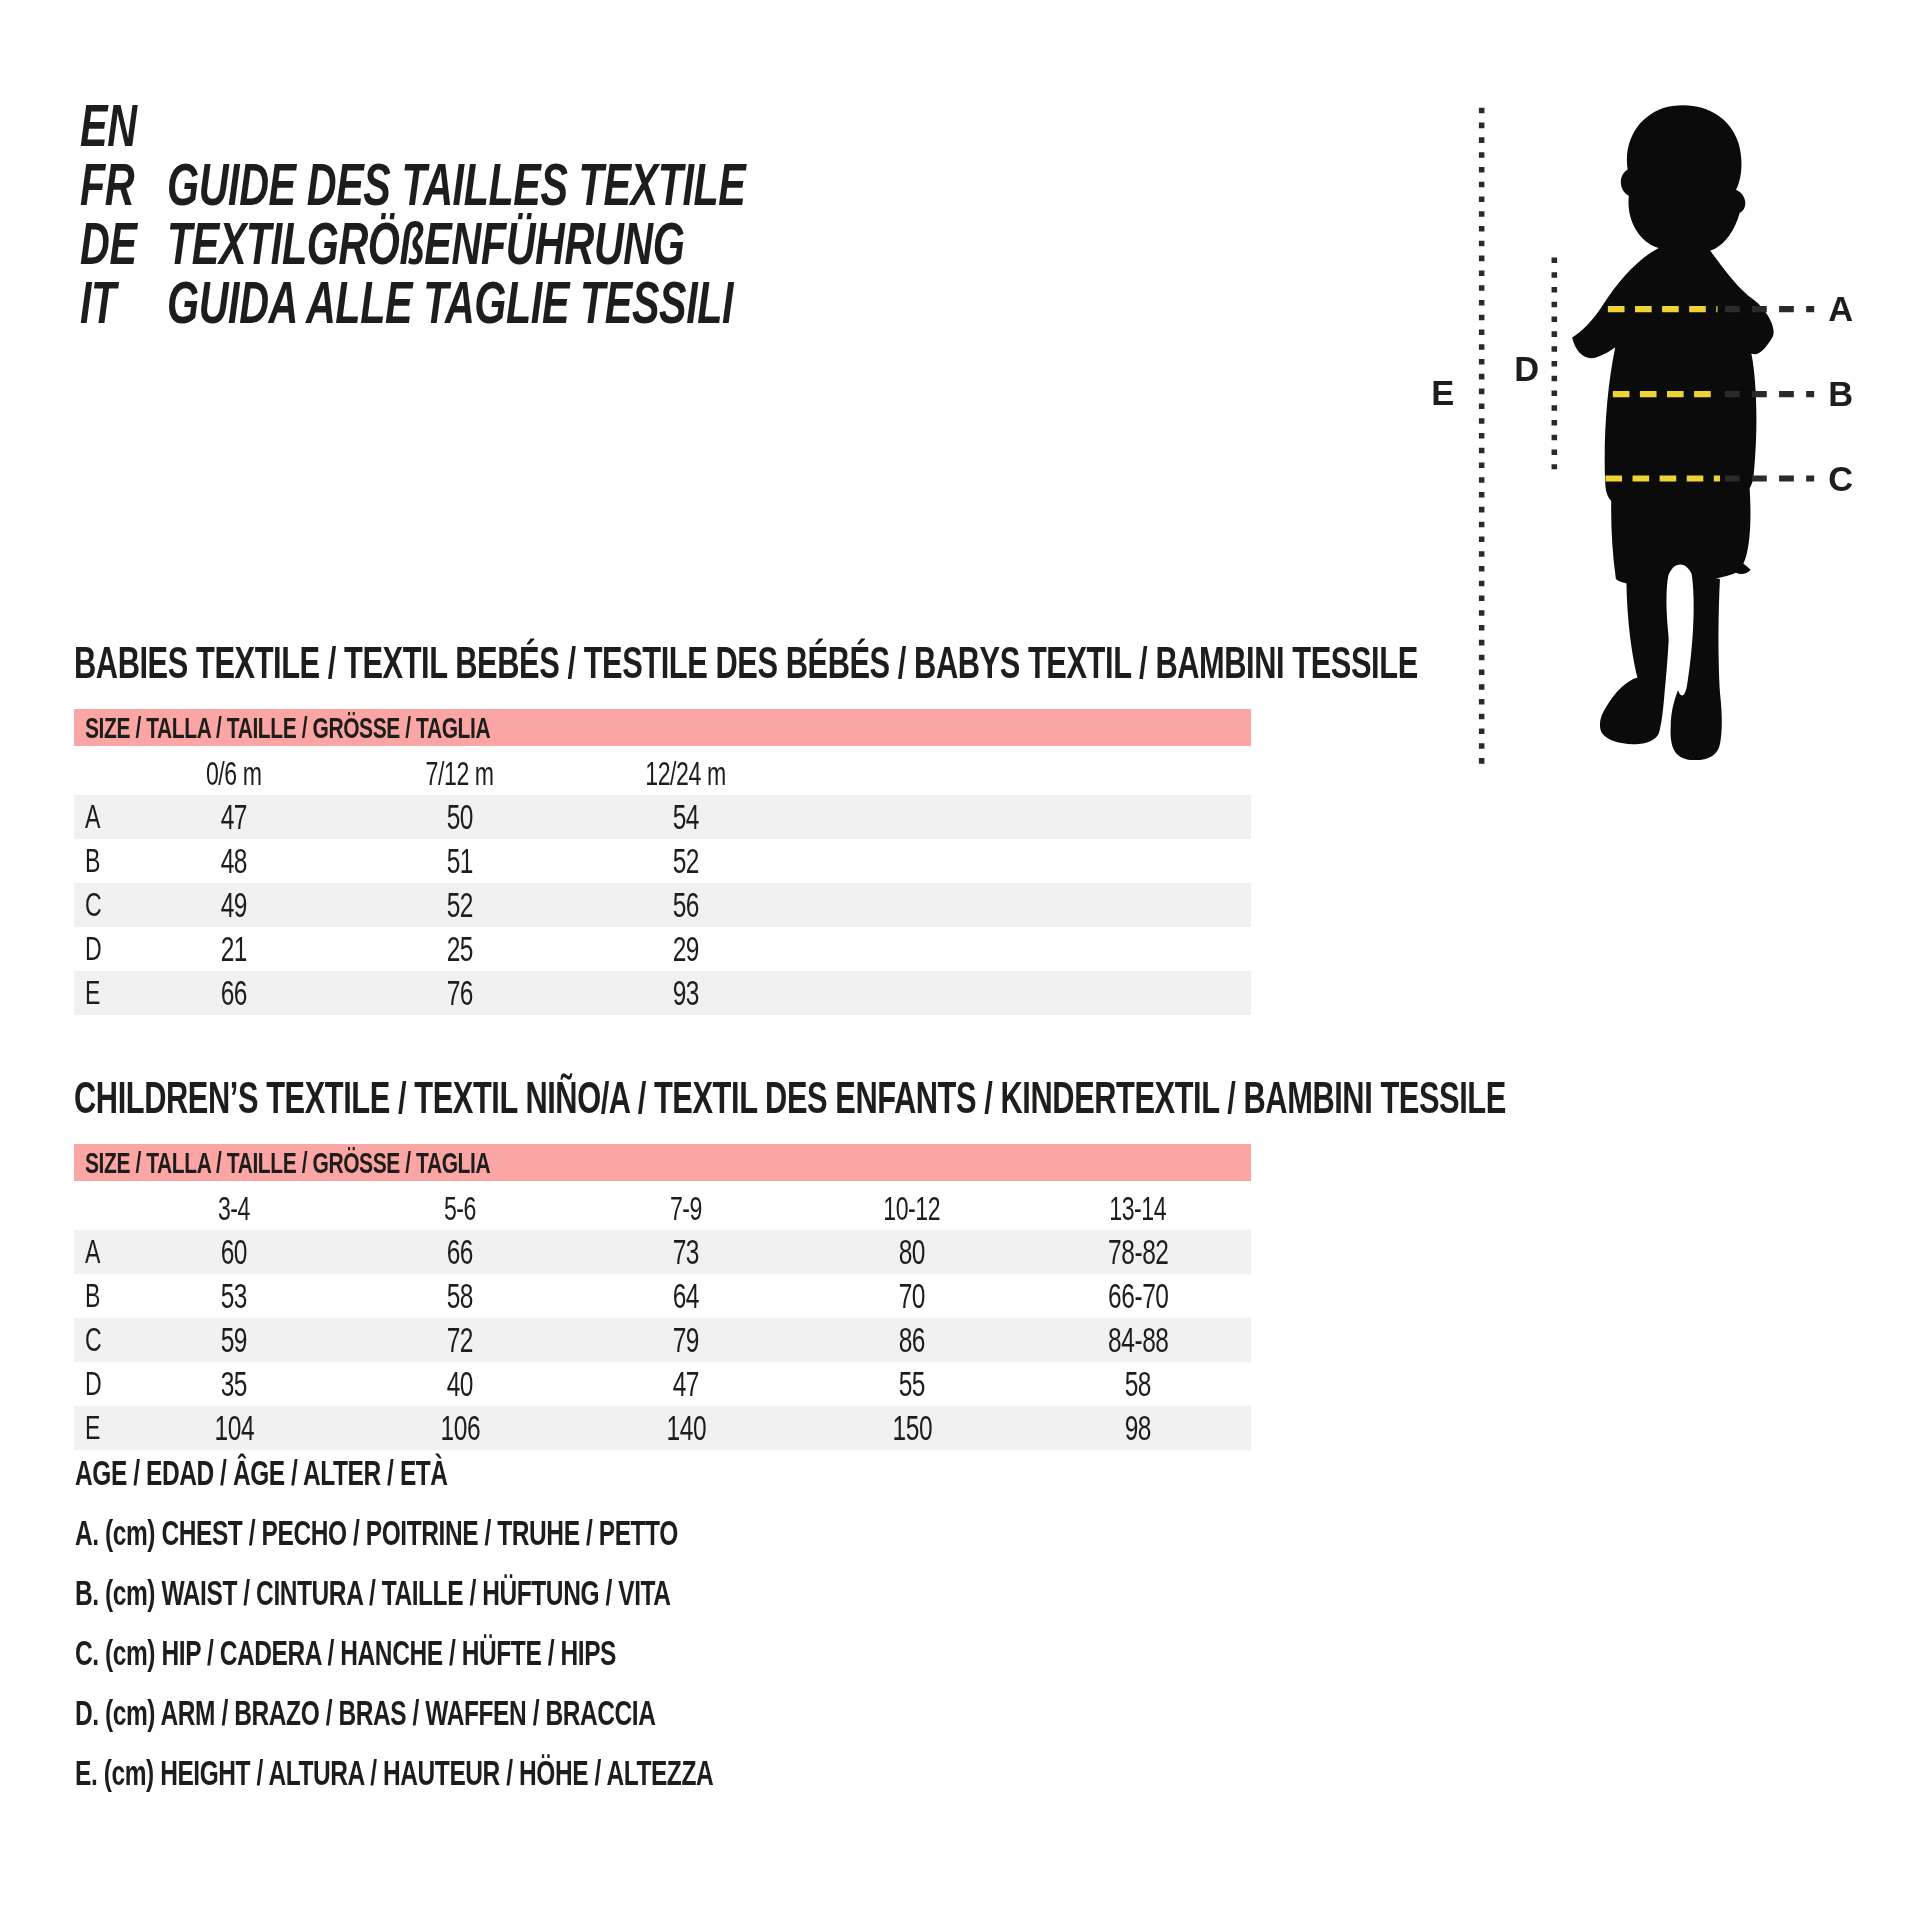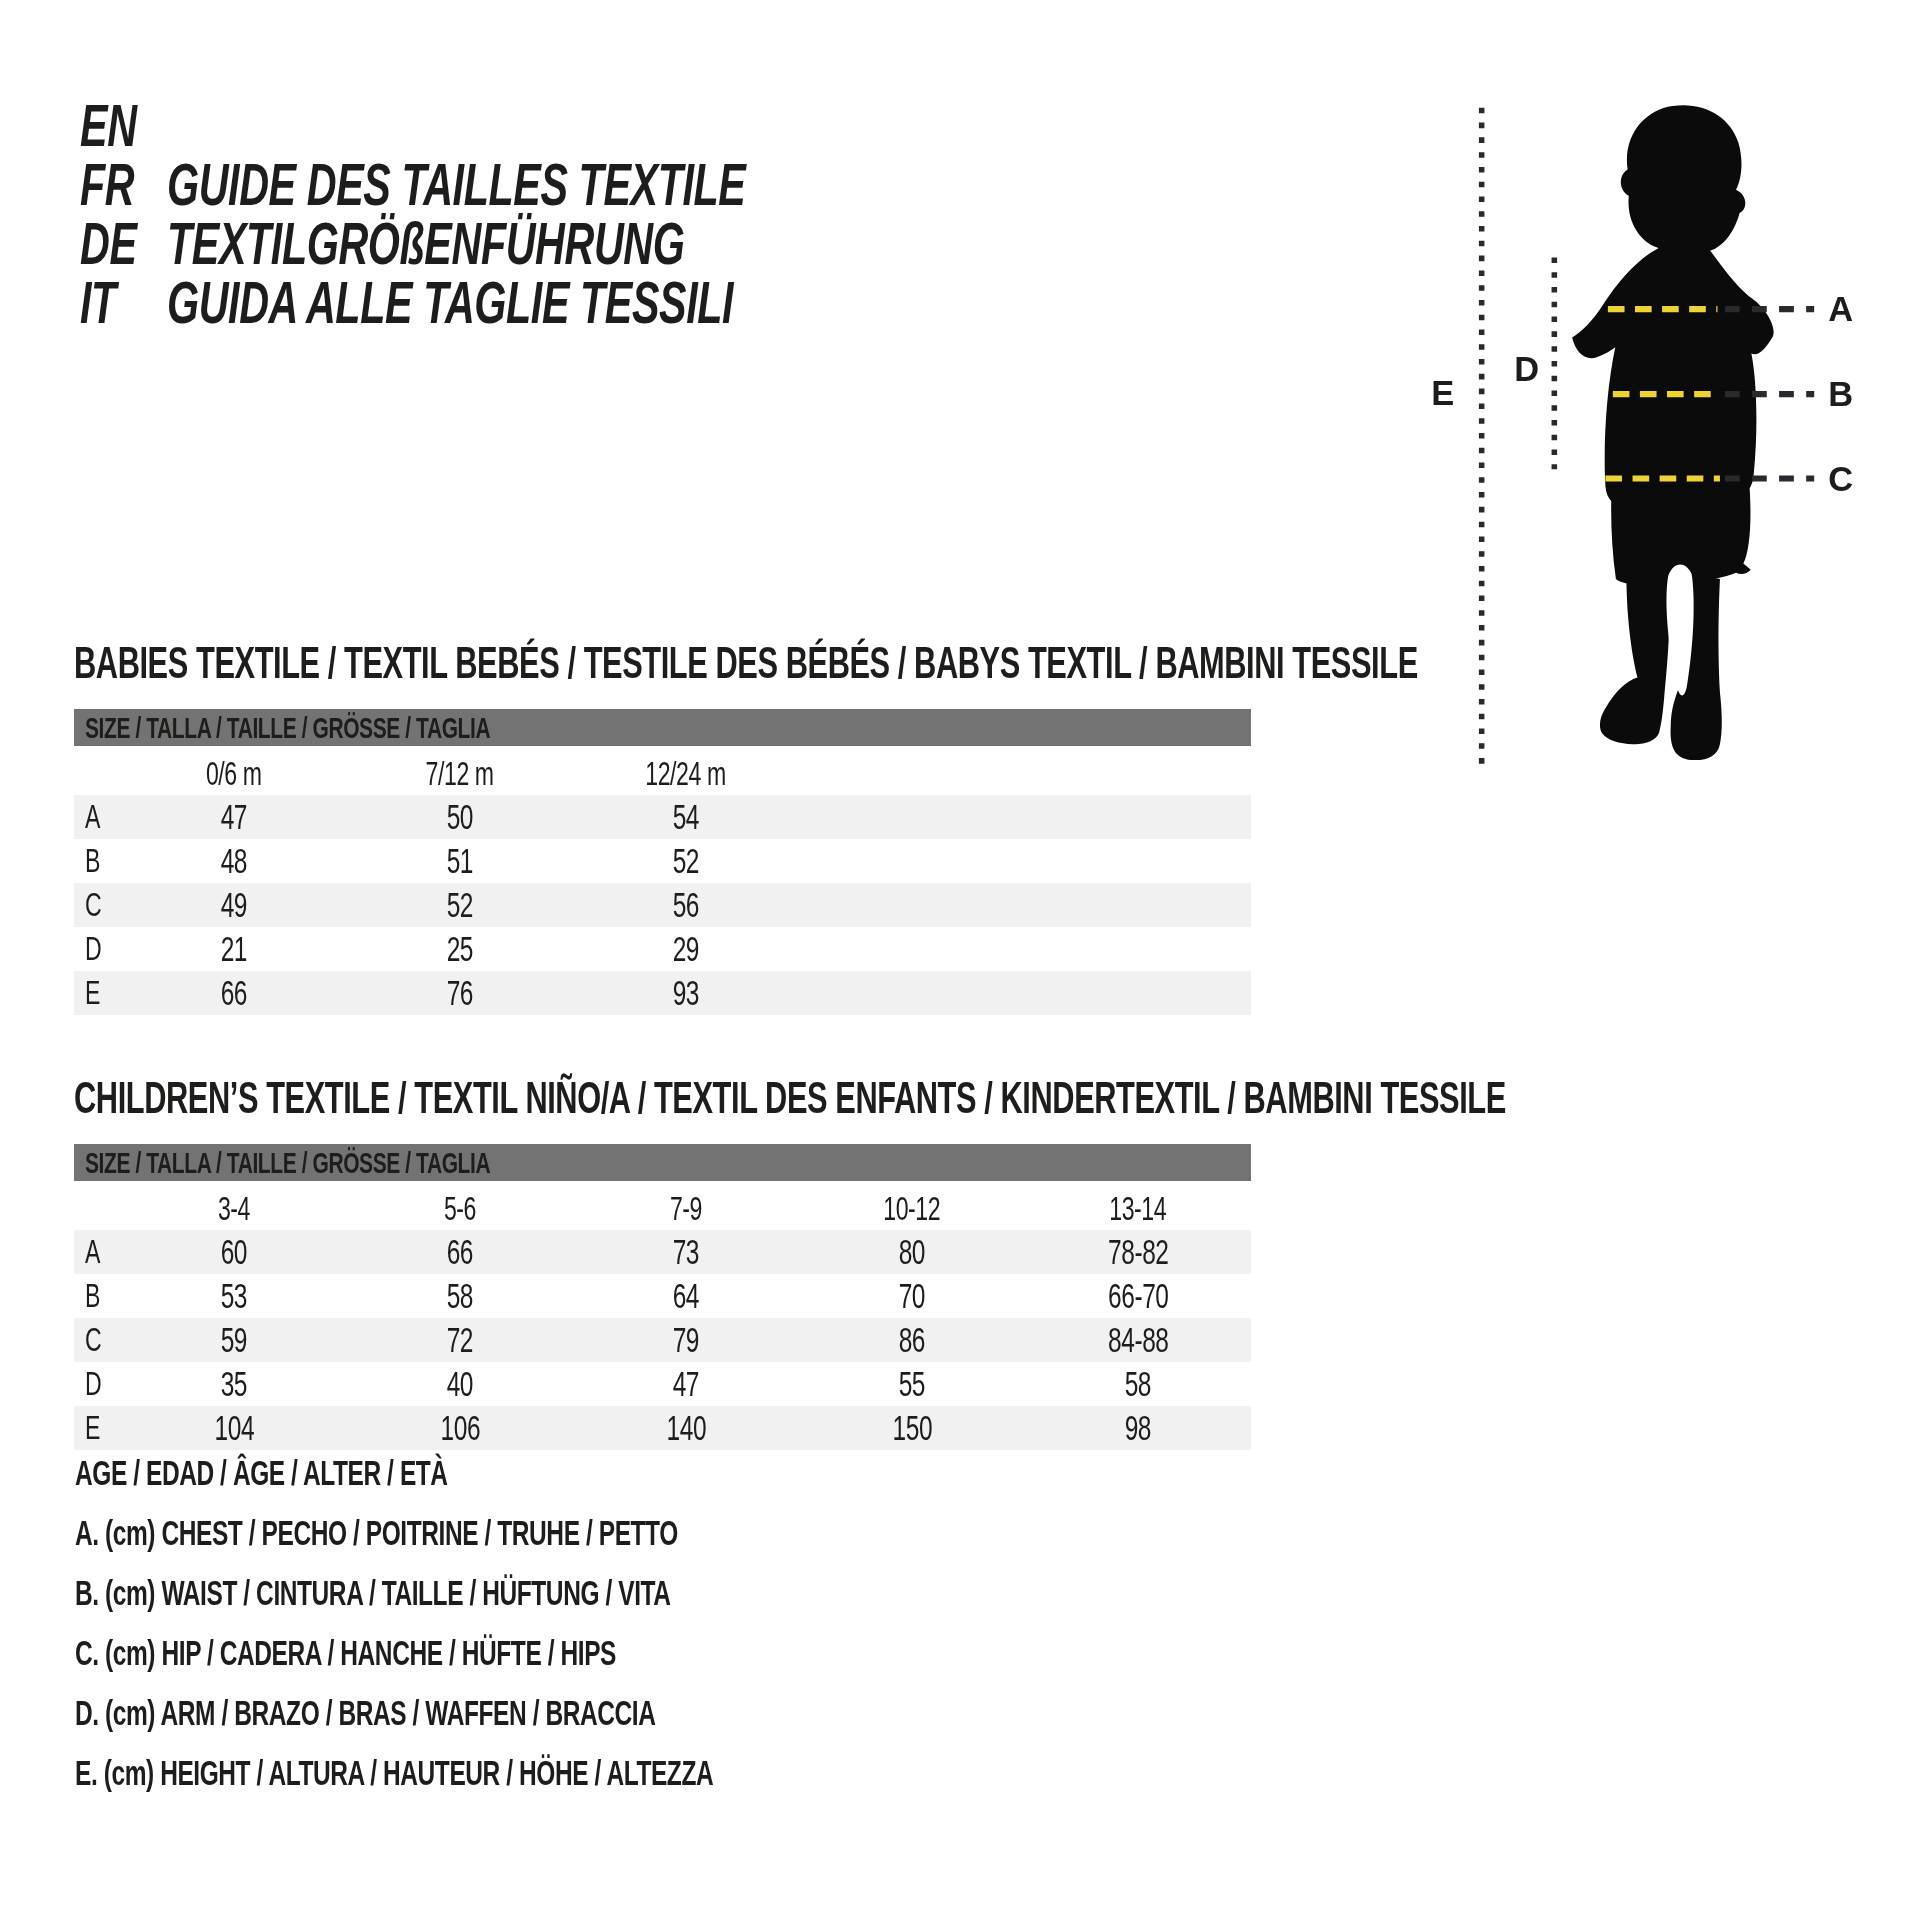--- a/index.html
+++ b/index.html
@@ -19,21 +19,21 @@
 
   
   .sec-heading { position:absolute; left:74px; height:53px; line-height:53px; font-size:44px; font-weight:700; }
   .sec-babies { top:636px; }
   .sec-children { top:1071px; }
 
   
   .tbl { position:absolute; left:74px; width:1177px; }
   .tbl-babies { top:709px; }
   .tbl-children { top:1144px; }
-  .band { height:37px; background:#737373; display:flex; align-items:center; padding-left:11px; box-sizing:border-box; font-size:30px; font-weight:700; }
+  .band { height:37px; background:#fca5a5; display:flex; align-items:center; padding-left:11px; box-sizing:border-box; font-size:30px; font-weight:700; }
   .spacer { height:7.4px; }
   .grid { display:grid; grid-template-columns:4% 19.2% 19.2% 19.2% 19.2% 19.2%; align-items:center; }
   .colhead { height:42px; font-size:33px; }
   .trow { height:44px; font-size:35px; }
   .stripe { background:#f1f1f2; }
   .cell { text-align:center; }
   .rl { padding-left:11px; font-size:33px; box-sizing:border-box; }
 
   
   .legend { position:absolute; left:75px; top:1443px; }

